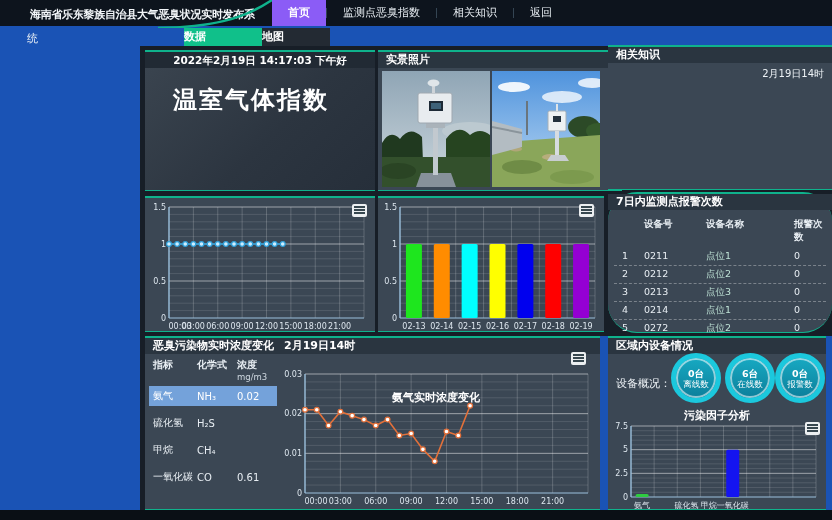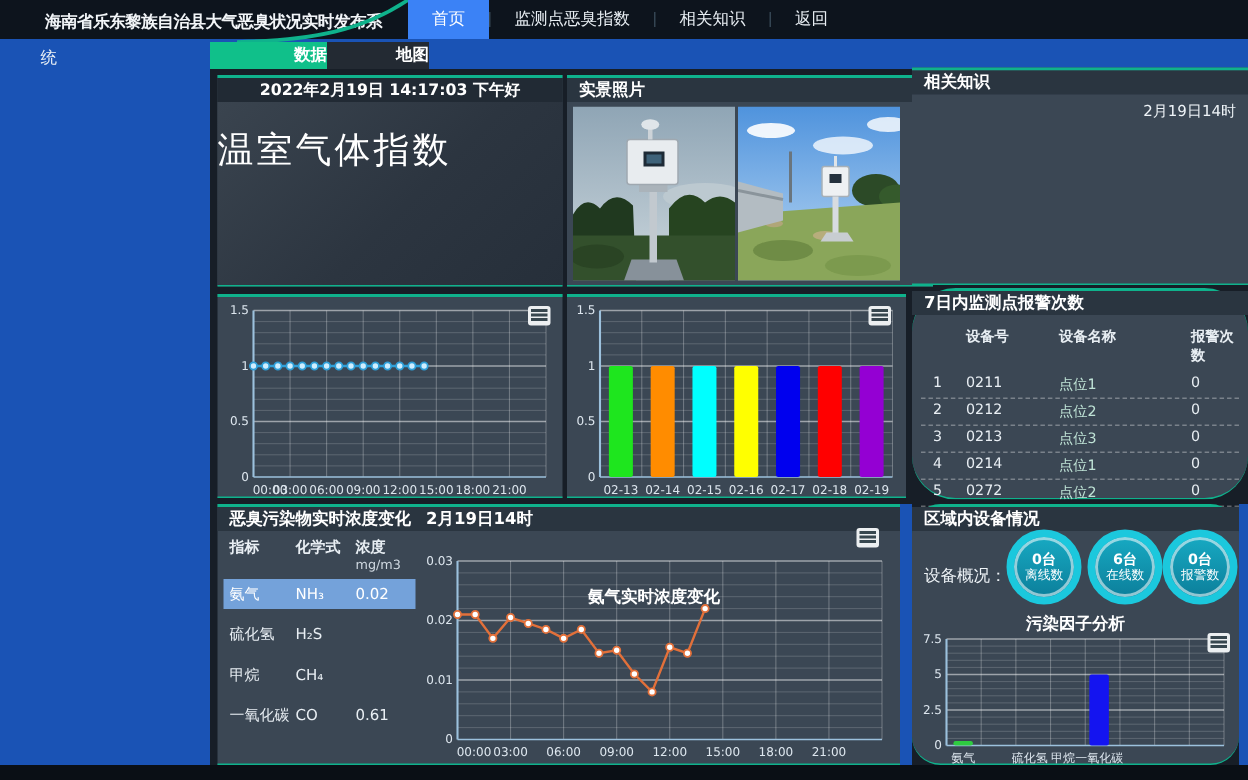--- a/index.html
+++ b/index.html
@@ -5,49 +5,49 @@
   html,body{margin:0;padding:0;width:832px;height:520px;overflow:hidden;background:#1a53b5;
     font-family:"DejaVu Sans","Liberation Sans",sans-serif;}
   .abs{position:absolute;}
   
   #topbar{left:0;top:0;width:832px;height:26px;background:#0d141d;z-index:3;}
   #logo{left:4px;top:3px;width:20px;height:20px;background:#0a0f14;border:1px solid #27333f;box-sizing:border-box;}
   #app-title{left:30px;top:7px;font-size:11px;font-weight:bold;color:#f2f5f8;letter-spacing:-0.3px;white-space:nowrap;z-index:4;}
   #swoosh{left:150px;top:0;z-index:4;}
   #nav{left:272px;top:0;height:26px;display:flex;align-items:center;z-index:5;}
   .nav-item{font-size:11px;color:#e8eef3;padding:0 16px;height:26px;line-height:26px;cursor:pointer;white-space:nowrap;}
-  .nav-item.active{background:#3b82f6;color:#fff;font-weight:normal;}
+  .nav-item.active{background:#8b5cf6;color:#fff;font-weight:bold;}
   .nav-sep{width:1px;height:10px;background:#344553;}
   
-  .tab{position:absolute;top:28px;height:28px;line-height:18px;text-align:right;font-size:11px;font-weight:bold;color:#fff;cursor:pointer;}
+  .tab{position:absolute;top:28px;height:28px;line-height:18px;text-align:left;font-size:11px;font-weight:bold;color:#fff;cursor:pointer;margin-left:44px;}
   #tab-0{left:140px;width:78px;background:#10c08a;}
   #tab-1{left:218px;width:68px;background:#232a33;}
   #wrap-label{left:27px;top:31px;font-size:11px;color:#edf2f6;z-index:2;}
   
   #main-bg{left:140px;top:46px;width:692px;height:464px;background:#171e27;z-index:1;}
   .blue-strip{background:#1a53b5;z-index:2;}
   #bluestrip-mid{left:600px;top:336px;width:8px;height:174px;}
   #bluestrip-right{left:826px;top:336px;width:6px;height:174px;}
   #bottom-bar{left:0;top:510px;width:832px;height:10px;background:#0a0f15;z-index:3;}
   
   .panel{position:absolute;background:#3b4754;border-top:2px solid #0fb28c;border-bottom:1px solid #0fb28c;box-sizing:border-box;z-index:2;}
   .panel-h{height:16px;line-height:16px;background:#2a3540;color:#fff;font-size:11px;font-weight:bold;padding:0 8px;display:flex;gap:10px;align-items:center;}
   #p-display{left:145px;top:50px;width:230px;height:141px;}
   #datetime-bar{height:16px;line-height:16px;background:#212a34;color:#fff;font-size:10.5px;font-weight:bold;text-align:center;}
   #display-body{height:122px;background:linear-gradient(135deg,#3a444f 0%,#2c3540 55%,#262f3a 100%);}
-  #display-title{padding:16px 0;font-size:24px;font-weight:normal;color:#fff;letter-spacing:2px;}
+  #display-title{padding:16px 28px;font-size:24px;font-weight:bold;color:#fff;letter-spacing:2px;}
   #p-photos{left:378px;top:50px;width:244px;height:141px;}
   #photos-body{display:flex;gap:2px;padding:3px 4px;}
   #p-weather{left:608px;top:45px;width:224px;height:145px;}
   #weather-ts{text-align:right;padding:4px 8px;font-size:10px;color:#eef3f7;}
   #p-line1{left:145px;top:196px;width:230px;height:136px;}
   #p-bar1{left:378px;top:196px;width:226px;height:136px;}
   #p-alarm{left:608px;top:192px;width:224px;height:141px;border-radius:29px;}
   #p-odor{left:145px;top:336px;width:455px;height:174px;}
-  #p-device{left:608px;top:336px;width:218px;height:174px;border-radius:19px;}
+  #p-device{left:608px;top:336px;width:218px;height:174px;}
   
   #alarm-table{padding:6px 6px 0 6px;font-size:9.5px;color:#e8eef3;}
   .arow{display:grid;grid-template-columns:22px 62px 88px 1fr;padding:2px 0 2px 8px;border-bottom:1px dashed rgba(255,255,255,0.32);}
   .arow.head{border-bottom:none;font-weight:bold;padding-bottom:4px;}
   .arow .aname{color:#bfe3d6;}
   
   #odor-table{position:absolute;left:4px;top:20px;width:128px;font-size:10px;color:#e8eef3;}
   .ohead{display:grid;grid-template-columns:44px 40px 1fr;font-weight:bold;padding-left:4px;}
   .ounit{padding-left:88px;font-size:8.5px;color:#cfd8e0;margin-bottom:4px;}
   .orow{display:grid;grid-template-columns:44px 40px 1fr;padding:3px 0 3px 4px;margin-bottom:7px;align-items:center;}

